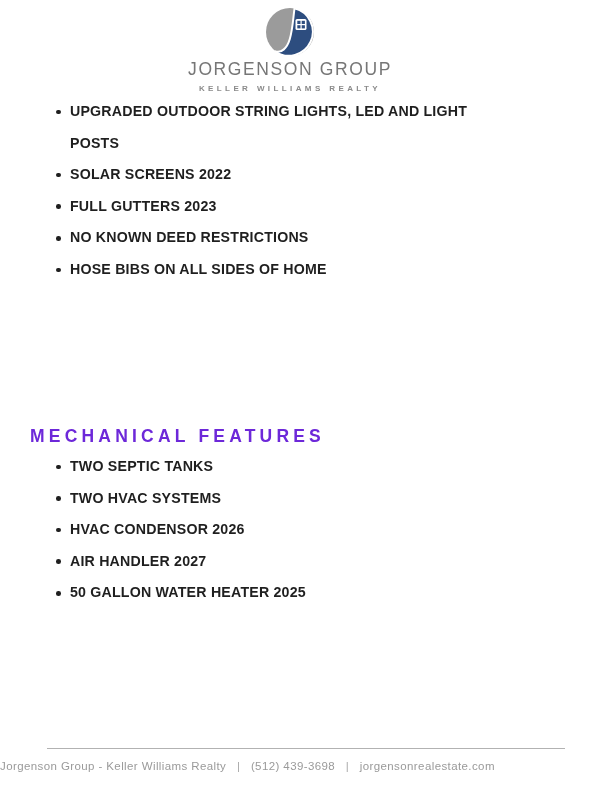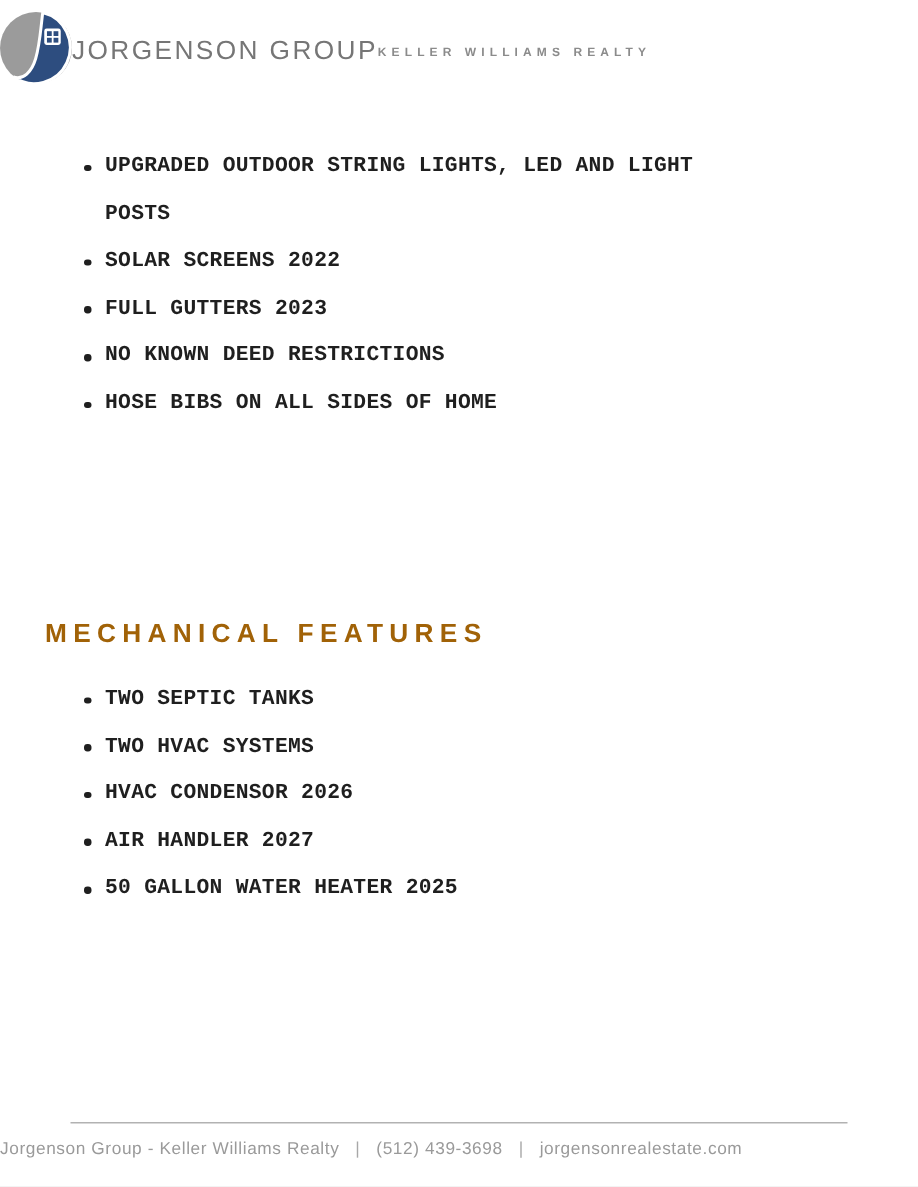--- a/index.html
+++ b/index.html
@@ -9,61 +9,60 @@
     position:relative;
     width:612px; height:791px;
     margin:0 auto;
     background:#ffffff;
     overflow:hidden;
   }
 
   
   .logo-block {
     position:absolute; top:8px; left:0; right:32px;
-    display:flex; flex-direction:row; align-items:center;
+    display:flex; flex-direction:column; align-items:center;
   }
   .logo-mark { width:48px; height:48px; display:block; }
   .brand-name {
     margin-top:3px;
     font-size:17.5px; font-weight:400;
     color:#767676; letter-spacing:1.6px;
   }
   .brand-tagline {
     margin-top:4px;
     font-size:8px; font-weight:700;
     color:#8b8b8b; letter-spacing:3.4px;
   }
 
   
   .feature-list {
     position:absolute; left:55px; width:452px;
     list-style:none;
-    font-family:Liberation Mono, monospace;
   }
   .list-exterior { top:96px; }
   .list-mechanical { top:451px; }
   .feature-list li {
     position:relative;
     padding-left:15px;
     line-height:31.6px;
     font-size:14.2px; font-weight:700;
     color:#1f1f1f; letter-spacing:0.2px;
   }
   .bullet-dot {
     position:absolute; left:1px; top:13.6px;
     width:4.6px; height:4.6px; border-radius:50%;
     background:#1f1f1f;
   }
 
   
   .section-heading {
-    position:absolute; left:30px; top:412px;
+    position:absolute; left:30px; top:426px;
     font-size:17.5px; font-weight:700;
     letter-spacing:4.2px;
-    color:#a16207;
+    color:#6d28d9;
     line-height:20px;
   }
 
   
   .footer-divider {
     position:absolute; left:47px; top:748px;
     width:518px; height:0;
     border-top:1px solid #b2b2b2;
   }
   .footer-text {

